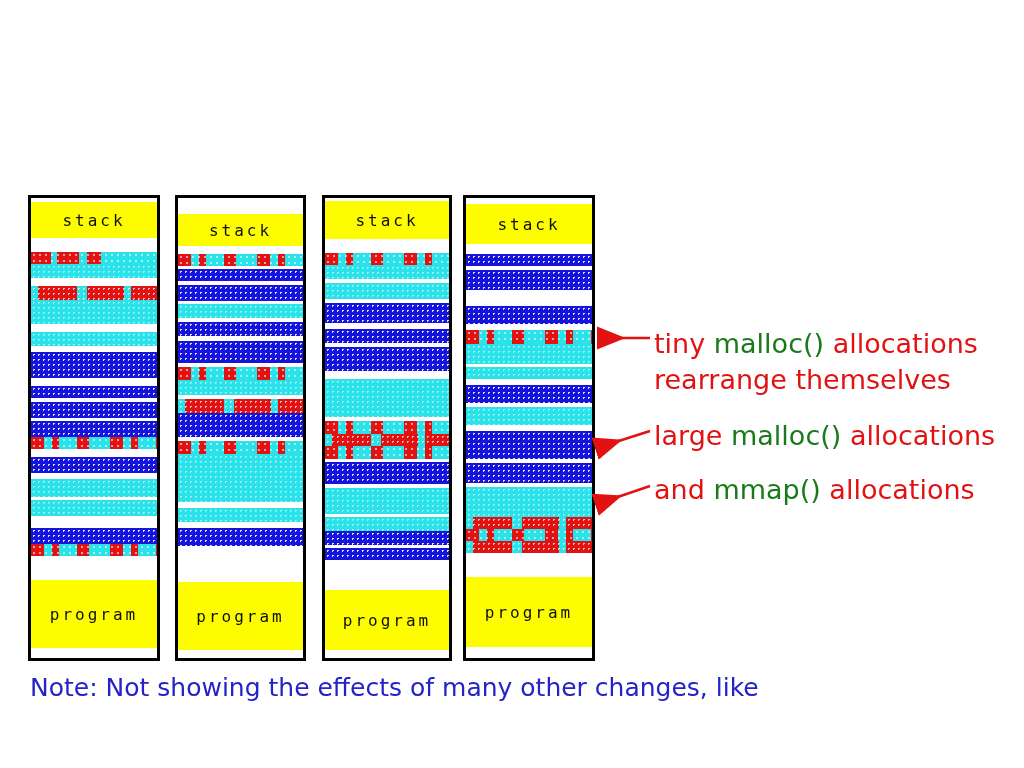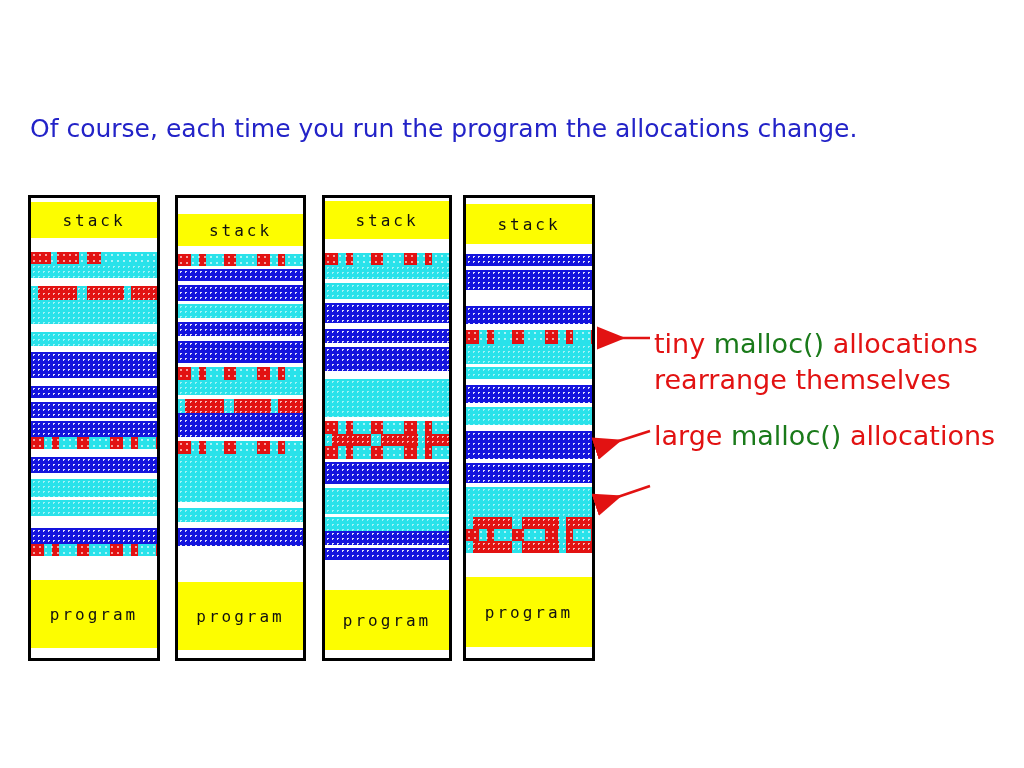--- a/index.html
+++ b/index.html
@@ -51,21 +51,20 @@
   .ann .code{color:#1A7A1A;}
 
   .arrows{position:absolute;left:0;top:0;width:1024px;height:768px;pointer-events:none;}
 </style>
 </head>
 <body>
 
 <div class="slide">
 
 
-  <div class="intro">Of course, each time you run the program the allocations change.</div>
 
   <div id="columns">
       <div class="col" style="left: 28px; width: 132px;">
         <div class="band band-gap" style="height: 4px;"></div>
         <div class="band band-stack" style="height: 36px;">
           <span>stack</span>
         </div>
         <div class="band band-gap" style="height: 14px;"></div>
         <div class="band band-tinyL" style="height: 12px;"></div>
         <div class="band band-cyan" style="height: 14px;"></div>
@@ -221,18 +220,21 @@
 
   <div class="ann" style="top:418px;">
     <span>large </span><span class="code">malloc()</span><span> allocations</span>
   </div>
 
   <div class="ann" style="top:326px;">
     <span>tiny </span><span class="code">malloc()</span><span> allocations</span><br>
     <span>rearrange themselves</span>
   </div>
 
+  <div class="ann" style="top:472px;">
+    <span>and </span><span class="code">mmap()</span><span> allocations</span>
+  </div>
 
   <div class="note">
-    <br>
+    <span>Note: Not showing the effects of many other changes, like</span><br>
   </div>
 
 </div>
 
 </body></html>

